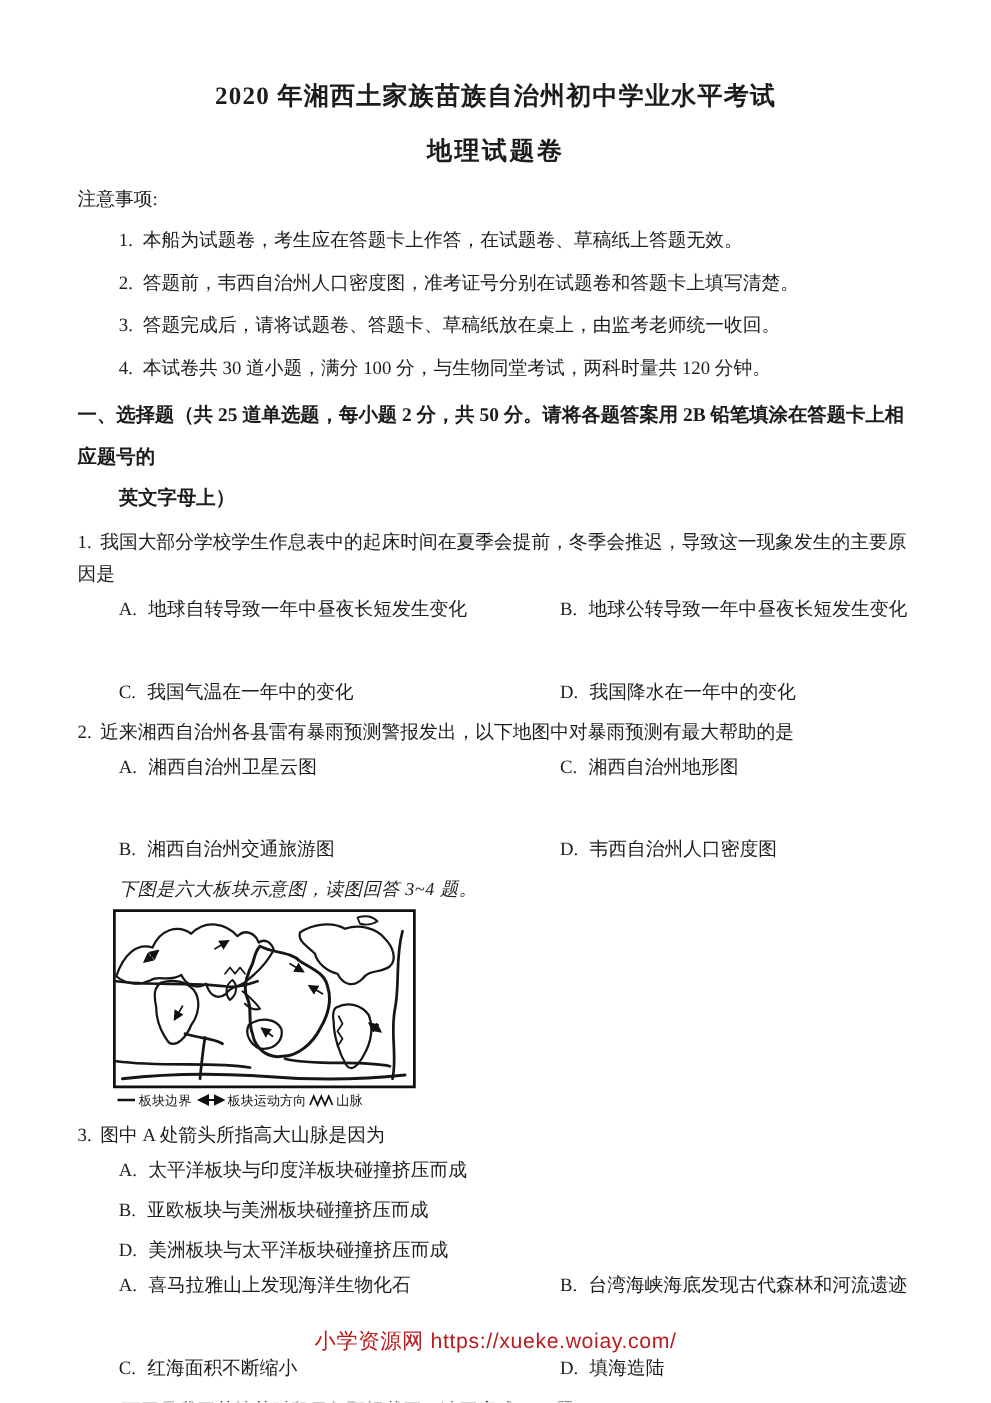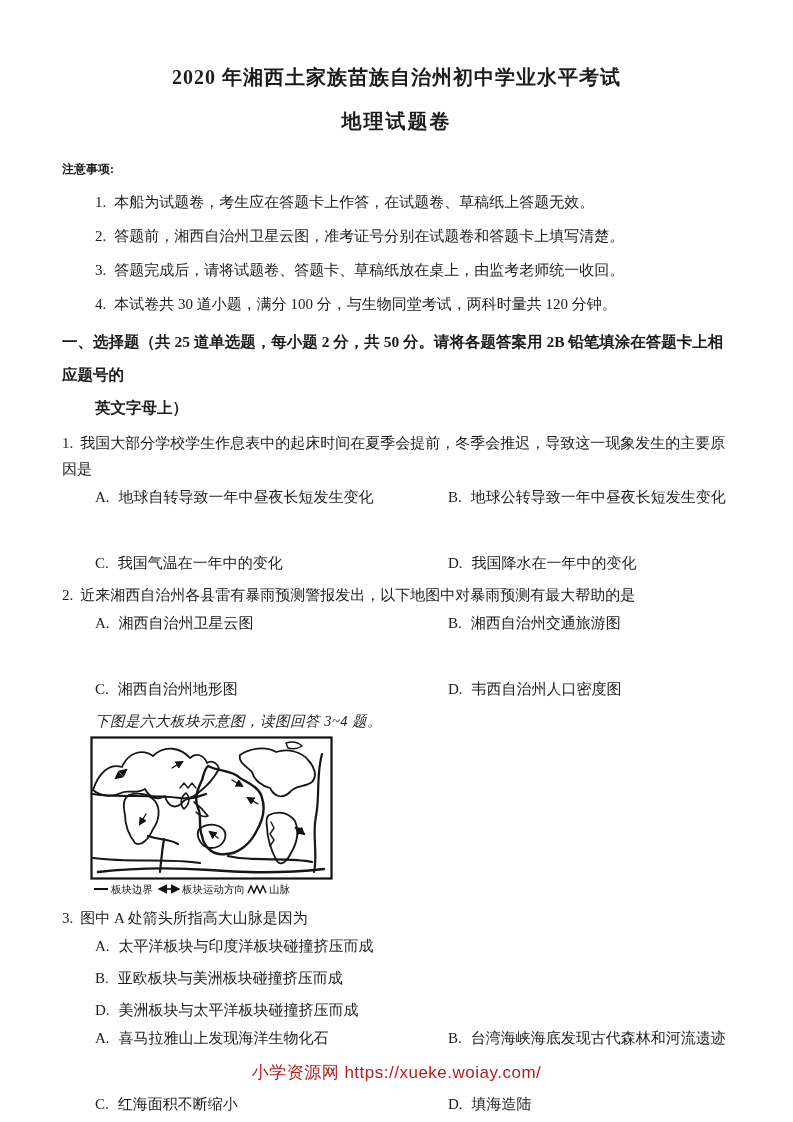--- a/index.html
+++ b/index.html
@@ -16,21 +16,21 @@
   }
   .title{
     text-align:center;font-weight:bold;font-size:20px;line-height:26px;
     letter-spacing:1px;
   }
   .subtitle{
     text-align:center;font-weight:bold;font-size:20px;line-height:26px;
     margin-top:18px;letter-spacing:2px;
   }
   .notice-heading{
-    font-weight:bold;font-size:12px;line-height:20px;margin-top:25px;
+    font-weight:normal;font-size:15px;line-height:20px;margin-top:16px;
   }
   .notice-item{
     font-size:15px;line-height:21px;margin-top:13px;padding-left:33px;
   }
   .notice-item .num{margin-right:8px;}
   .section-heading{
     font-weight:bold;font-size:15.5px;line-height:33px;margin-top:10px;
   }
   .section-heading .line2{padding-left:33px;}
   .stem{
@@ -69,21 +69,21 @@
 
   <div class="title">2020 年湘西土家族苗族自治州初中学业水平考试</div>
   <div class="subtitle">地理试题卷</div>
 
   <div class="notice-heading">注意事项:</div>
 
   <div class="notice-item">
     <span class="num">1.</span><span>本船为试题卷，考生应在答题卡上作答，在试题卷、草稿纸上答题无效。</span>
   </div>
   <div class="notice-item">
-    <span class="num">2.</span><span>答题前，湘西自治州卫星云图，准考证号分别在试题卷和答题卡上填写清楚。</span>
+    <span class="num">2.</span><span>答题前，韦西自治州人口密度图，准考证号分别在试题卷和答题卡上填写清楚。</span>
   </div>
   <div class="notice-item">
     <span class="num">3.</span><span>答题完成后，请将试题卷、答题卡、草稿纸放在桌上，由监考老师统一收回。</span>
   </div>
   <div class="notice-item">
     <span class="num">4.</span><span>本试卷共 30 道小题，满分 100 分，与生物同堂考试，两科时量共 120 分钟。</span>
   </div>
 
   <div class="section-heading">
     <div class="line1">一、选择题（共 25 道单选题，每小题 2 分，共 50 分。请将各题答案用 2B 铅笔填涂在答题卡上相应题号的</div>
@@ -101,22 +101,22 @@
       <div class="opt"><span class="opt-label">D.</span><span>我国降水在一年中的变化</span></div>
     </div>
   </div>
 
   <div class="question">
     <div class="stem">
       <span class="q-num">2.</span><span>近来湘西自治州各县雷有暴雨预测警报发出，以下地图中对暴雨预测有最大帮助的是</span>
     </div>
     <div class="opts two-col">
       <div class="opt"><span class="opt-label">A.</span><span>湘西自治州卫星云图</span></div>
+      <div class="opt"><span class="opt-label">C.</span><span>湘西自治州地形图</span></div>
       <div class="opt"><span class="opt-label">B.</span><span>湘西自治州交通旅游图</span></div>
-      <div class="opt"><span class="opt-label">C.</span><span>湘西自治州地形图</span></div>
       <div class="opt"><span class="opt-label">D.</span><span>韦西自治州人口密度图</span></div>
     </div>
   </div>
 
   <div class="caption">下图是六大板块示意图，读图回答 3~4 题。</div>
 
   <div class="figure">
     <svg width="245" height="163" viewBox="0 0 245 163" xmlns="http://www.w3.org/2000/svg">
       <defs>
         <marker id="ahE" markerWidth="6" markerHeight="6" refX="4.5" refY="3" orient="auto">

